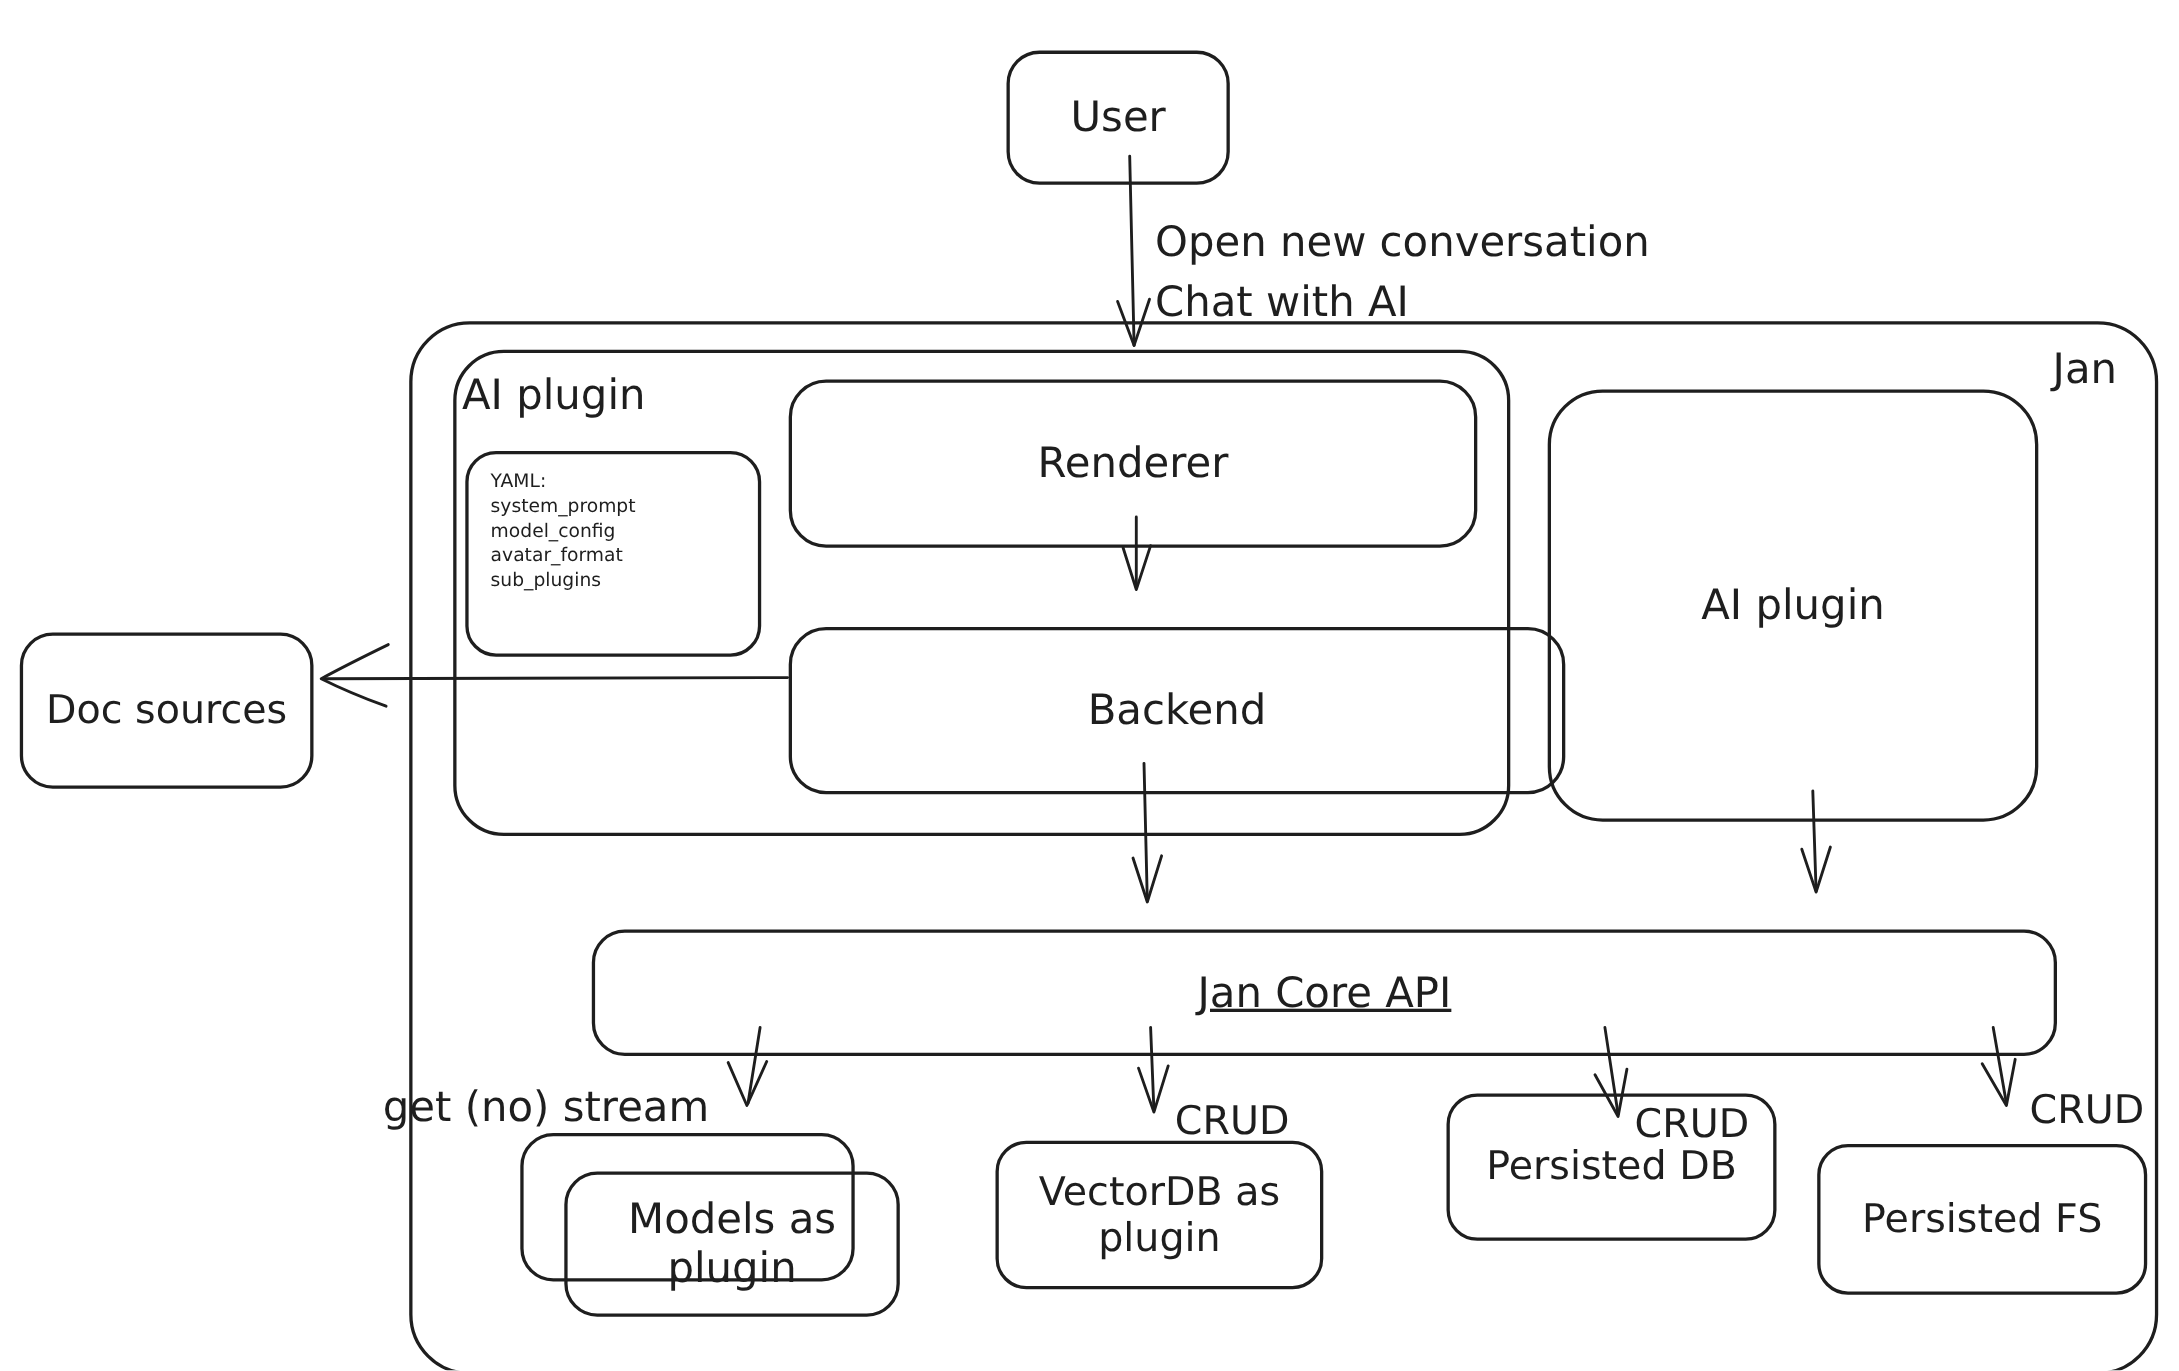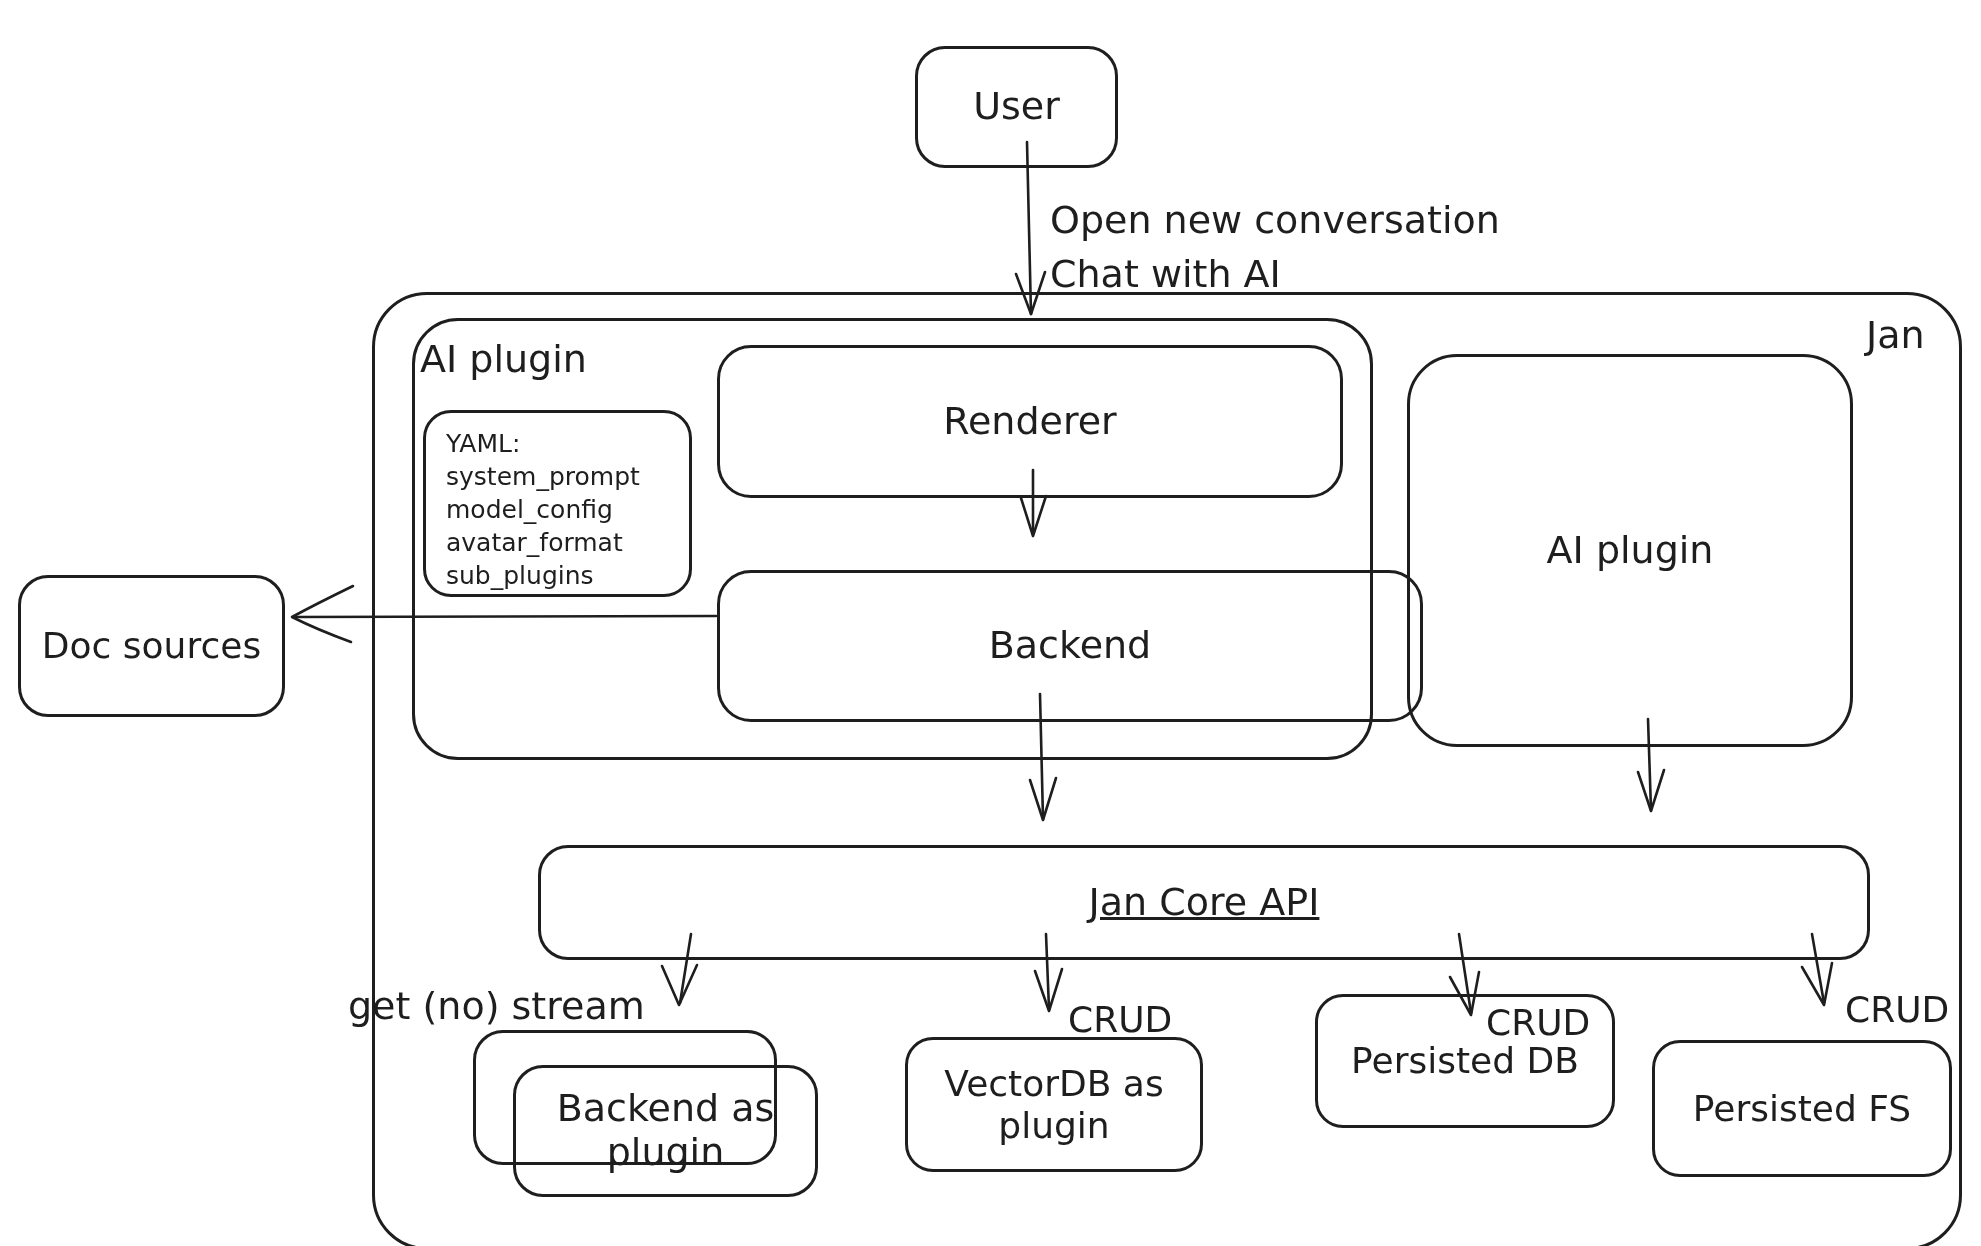--- a/index.html
+++ b/index.html
@@ -30,21 +30,21 @@
   .floating-label {
     position: absolute;
     font-size: 38px;
     white-space: nowrap;
     margin-top: 41px;
   }
   .yaml {
     position: absolute;
     border: 3px solid var(--stroke);
     box-sizing: border-box;
-    font-size: 25px;
+    font-size: 17px;
     line-height: 1.32;
     padding: 14px 0 0 20px;
     text-align: left;
   }
   .edges { position: absolute; left: 0; top: 0; pointer-events: none; }
   .edges path {
     stroke: var(--stroke);
     stroke-width: 2.6;
     fill: none;
     stroke-linecap: round;
@@ -90,21 +90,21 @@
   <div class="box lbl-sm" style="left:18px; top:545px; width:267px; height:142px; border-radius:30px;">
     <span>Doc sources</span>
   </div>
 
   <div class="box lbl" style="left:538px; top:815px; width:1332px; height:115px; border-radius:30px;text-decoration:underline;">
     <span>Jan Core API</span>
   </div>
 
   <div class="box" style="left:473px; top:1000px; width:304px; height:135px; border-radius:30px;"></div>
   <div class="box lbl pad" style="left:513px; top:1035px; width:305px; height:132px; border-radius:30px;">
-    <span>Backend as plugin</span>
+    <span>Models as plugin</span>
   </div>
 
   <div class="box lbl-sm pad" style="left:905px; top:1007px; width:298px; height:135px; border-radius:28px;">
     <span>VectorDB as plugin</span>
   </div>
 
   <div class="box lbl-sm" style="left:1315px; top:964px; width:300px; height:134px; border-radius:28px;">
     <span>Persisted DB</span>
   </div>
 

